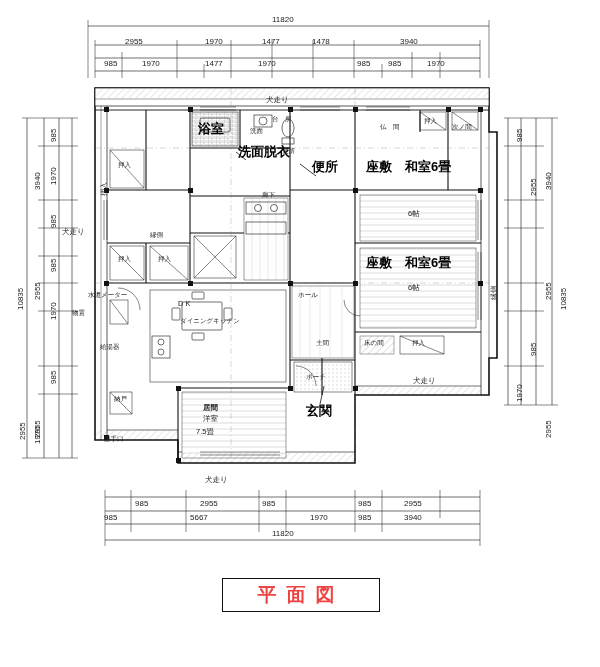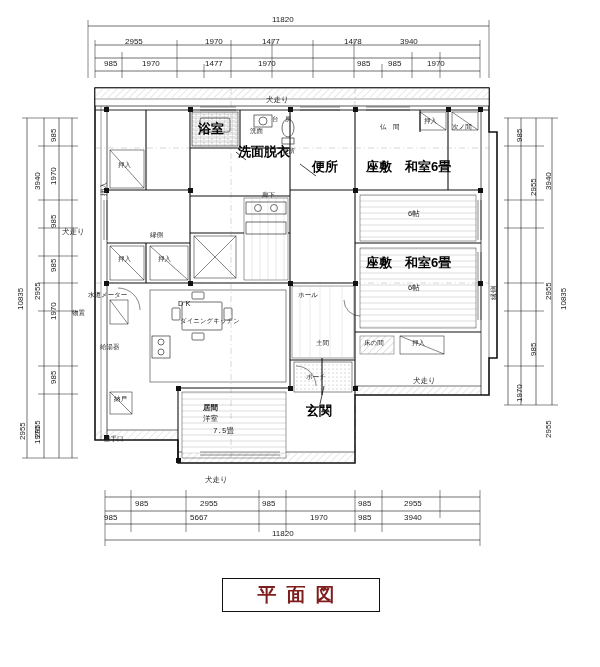--- a/index.html
+++ b/index.html
@@ -14,21 +14,21 @@
   
   .room{font-size:13px;font-weight:bold;color:#000;}
   .tiny{font-size:7.5px;color:#222;}
   .tiny2{font-size:6.5px;color:#222;}
   .vtiny{font-size:7px;color:#222;transform-origin:0 0;transform:rotate(-90deg);}
   
   #titlebox{position:absolute;left:222px;top:578px;width:156px;height:32px;
             border:1.5px solid #111;background:#fff;}
   #titletxt{position:absolute;left:0;top:0;width:156px;height:32px;
             display:flex;align-items:center;justify-content:center;
-            font-size:19px;letter-spacing:10px;font-weight:bold;color:#7f1d1d;
+            font-size:19px;letter-spacing:10px;font-weight:bold;color:#ef4444;
             font-family:"Liberation Serif",serif;}
 </style>
 </head>
 <body>
 
 <svg id="plan" viewBox="0 0 600 667">
   <defs>
     <pattern id="hatch" width="5" height="5" patternUnits="userSpaceOnUse" patternTransform="rotate(45)">
       <line x1="0" y1="0" x2="0" y2="5" stroke="#444" stroke-width="0.5"></line>
     </pattern>
@@ -316,21 +316,21 @@
     <line x1="236" y1="152" x2="246" y2="160"></line>
     <line x1="316" y1="176" x2="300" y2="164"></line>
     <line x1="320" y1="404" x2="324" y2="386"></line>
   </g>
 </svg>
 
 <div class="lbl dim" style="left:272px;top:16px;">11820</div>
 <div class="lbl dim" style="left:125px;top:38px;">2955</div>
 <div class="lbl dim" style="left:205px;top:38px;">1970</div>
 <div class="lbl dim" style="left:262px;top:38px;">1477</div>
-<div class="lbl dim" style="left:312px;top:38px;padding-left:32px;">1478</div>
+<div class="lbl dim" style="left:312px;top:38px;">1478</div>
 <div class="lbl dim" style="left:400px;top:38px;">3940</div>
 
 <div class="lbl dim" style="left:104px;top:60px;">985</div>
 <div class="lbl dim" style="left:142px;top:60px;">1970</div>
 <div class="lbl dim" style="left:205px;top:60px;">1477</div>
 <div class="lbl dim" style="left:258px;top:60px;">1970</div>
 <div class="lbl dim" style="left:357px;top:60px;">985</div>
 <div class="lbl dim" style="left:388px;top:60px;">985</div>
 <div class="lbl dim" style="left:427px;top:60px;">1970</div>
 
@@ -382,21 +382,21 @@
 <div class="lbl tiny" style="left:413px;top:377px;">犬走り</div>
 <div class="lbl tiny" style="left:62px;top:228px;">犬走り</div>
 
 <div class="lbl tiny2" style="left:272px;top:116px;">台　所</div>
 <div class="lbl tiny2" style="left:262px;top:192px;">廊下</div>
 <div class="lbl tiny2" style="left:298px;top:292px;">ホール</div>
 <div class="lbl tiny" style="left:178px;top:300px;">D K</div>
 <div class="lbl tiny2" style="left:180px;top:318px;">ダイニングキッチン</div>
 <div class="lbl tiny" style="left:203px;top:404px;font-weight:bold;">居間</div>
 <div class="lbl tiny" style="left:203px;top:415px;">洋室</div>
-<div class="lbl tiny" style="left:213px;top:428px;font-family:Liberation Mono, monospace;">7.5畳</div>
+<div class="lbl tiny" style="left:196px;top:428px;">7.5畳</div>
 <div class="lbl tiny" style="left:408px;top:210px;">6帖</div>
 <div class="lbl tiny" style="left:408px;top:284px;">6帖</div>
 <div class="lbl tiny2" style="left:118px;top:162px;">押入</div>
 <div class="lbl tiny2" style="left:118px;top:256px;">押入</div>
 <div class="lbl tiny2" style="left:158px;top:256px;">押入</div>
 <div class="lbl tiny2" style="left:424px;top:118px;">押入</div>
 <div class="lbl tiny2" style="left:412px;top:340px;">押入</div>
 <div class="lbl tiny2" style="left:364px;top:340px;">床の間</div>
 <div class="lbl tiny2" style="left:380px;top:124px;">仏　間</div>
 <div class="lbl tiny2" style="left:114px;top:396px;">納戸</div>

